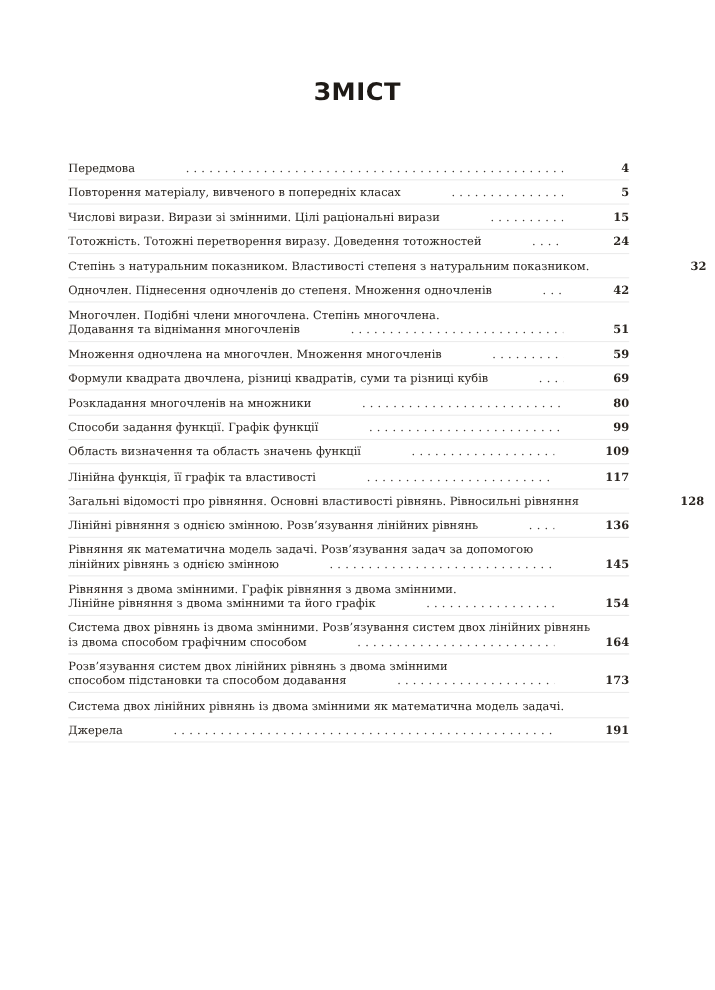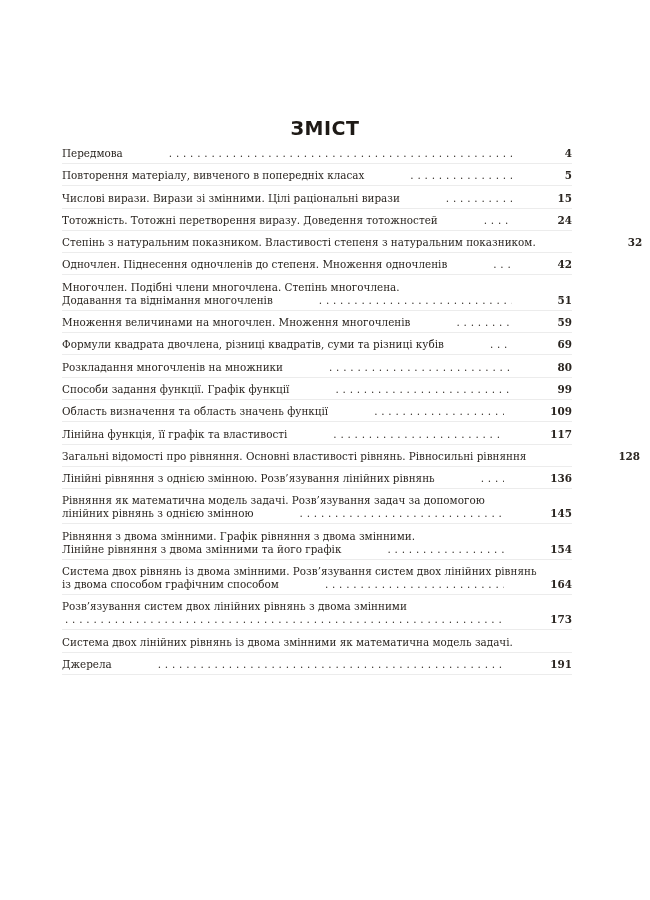--- a/index.html
+++ b/index.html
@@ -1,18 +1,18 @@
 <!DOCTYPE html>
 <html><head>
 <meta charset="utf-8">
 <style>
   html,body{margin:0;padding:0;background:#ffffff;}
   body{width:650px;height:900px;position:relative;overflow:hidden;color:#2a2520;}
   .title{position:absolute;top:72px;left:0;width:650px;text-align:center;
-    font-family:"DejaVu Sans",sans-serif;font-weight:bold;font-size:19px;letter-spacing:0.5px;color:#1e1a16;margin-top:45px;}
+    font-family:"DejaVu Sans",sans-serif;font-weight:bold;font-size:22px;letter-spacing:0.5px;color:#1e1a16;}
   .toc{position:absolute;top:145px;left:62px;width:510px;
     font-family:"DejaVu Serif",serif;font-size:10.4px;line-height:13px;}
   .entry{border-bottom:1px solid #ececec;padding:2px 0 3px 0;margin-bottom:3.3px;}
   .entry .first{white-space:nowrap;}
   .line{display:flex;align-items:baseline;white-space:nowrap;gap:43px;}
   .line .txt{flex:0 0 auto;}
   .line .dots{flex:1 1 auto;overflow:hidden;margin:0 3px;letter-spacing:3.2px;color:#3a342e;}
   .line .dots::before{content:". . . . . . . . . . . . . . . . . . . . . . . . . . . . . . . . . . . . . . . . . . . . . . . . . . . . . . . . . . . . . . . . . . . . . . . . . . . . . . . . . . . . .";letter-spacing:0;word-spacing:0.5px;}
   .line .pg{flex:0 0 auto;font-weight:bold;text-align:right;min-width:14px;}
 </style>
@@ -67,21 +67,21 @@
     <div class="entry">
       <div class="first">Многочлен. Подібні члени многочлена. Степінь многочлена.</div>
       <div class="line">
         <span class="txt">Додавання та віднімання многочленів</span>
         <span class="dots"></span>
         <span class="pg">51</span>
       </div>
     </div>
     <div class="entry">
       <div class="line">
-        <span class="txt">Множення величинами на многочлен. Множення многочленів</span>
+        <span class="txt">Множення одночлена на многочлен. Множення многочленів</span>
         <span class="dots"></span>
         <span class="pg">59</span>
       </div>
     </div>
     <div class="entry">
       <div class="line">
         <span class="txt">Формули квадрата двочлена, різниці квадратів, суми та різниці кубів</span>
         <span class="dots"></span>
         <span class="pg">69</span>
       </div>
@@ -148,20 +148,21 @@
       <div class="first">Система двох рівнянь із двома змінними. Розв’язування систем двох лінійних рівнянь</div>
       <div class="line">
         <span class="txt">із двома способом графічним способом</span>
         <span class="dots"></span>
         <span class="pg">164</span>
       </div>
     </div>
     <div class="entry">
       <div class="first">Розв’язування систем двох лінійних рівнянь з двома змінними</div>
       <div class="line">
+        <span class="txt">способом підстановки та способом додавання</span>
         <span class="dots"></span>
         <span class="pg">173</span>
       </div>
     </div>
     <div class="entry">
       <div class="first">Система двох лінійних рівнянь із двома змінними як математична модель задачі.</div>
     </div>
     <div class="entry">
       <div class="line">
         <span class="txt">Джерела</span>

